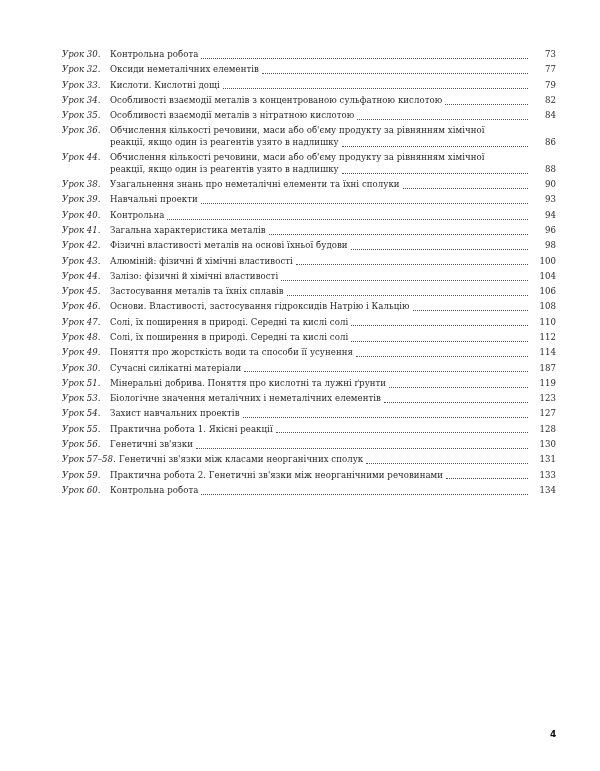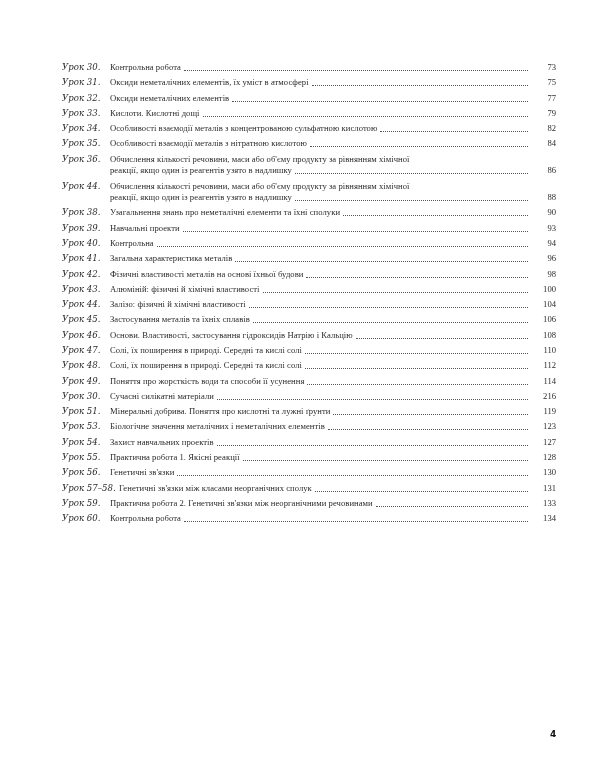--- a/index.html
+++ b/index.html
@@ -11,21 +11,21 @@
       width: 600px;
       height: 771px;
       position: relative;
       overflow: hidden;
       font-family: "DejaVu Serif", "Liberation Serif", serif;
       color: #2a2a2a;
     }
     .toc {
       position: absolute;
       left: 62px;
-      top: 62px;
+      top: 49px;
       width: 494px;
     }
     .entry {
       position: relative;
       display: flex;
       align-items: flex-start;
       font-size: 8.6px;
       line-height: 11.6px;
       margin-bottom: 3.7px;
     }
@@ -39,23 +39,22 @@
       flex: 0 0 57px;
     }
     .body {
       flex: 1 1 auto;
       display: flex;
       flex-direction: column;
       min-width: 0;
     }
     .line {
       display: flex;
-      align-items: flex-start;
+      align-items: center;
       white-space: nowrap;
-      font-family: Liberation Serif, serif;
     }
     .title {
       white-space: nowrap;
       flex: 0 0 auto;
       letter-spacing: 0.05px;
     }
     .dots {
       flex: 1 1 auto;
       overflow: hidden;
       margin: 0 2px 0 3px;
@@ -94,30 +93,20 @@
     <span class="label">Урок 30.</span>
     <div class="body">
         <div class="line">
       <span class="title">Контрольна робота</span>
       <span class="dots"></span>
       <span class="page">73</span>
     </div>
       </div>
   </div>
 
-  <div class="entry">
-    <span class="label">Урок 31.</span>
-    <div class="body">
-        <div class="line">
-      <span class="title">Оксиди неметалічних елементів, їх уміст в атмосфері</span>
-      <span class="dots"></span>
-      <span class="page">75</span>
-    </div>
-      </div>
-  </div>
 
   <div class="entry">
     <span class="label">Урок 32.</span>
     <div class="body">
         <div class="line">
       <span class="title">Оксиди неметалічних елементів</span>
       <span class="dots"></span>
       <span class="page">77</span>
     </div>
       </div>
@@ -315,21 +304,21 @@
     </div>
       </div>
   </div>
 
   <div class="entry">
     <span class="label">Урок 30.</span>
     <div class="body">
         <div class="line">
       <span class="title">Сучасні силікатні матеріали</span>
       <span class="dots"></span>
-      <span class="page">216</span>
+      <span class="page">187</span>
     </div>
       </div>
   </div>
 
   <div class="entry">
     <span class="label">Урок 51.</span>
     <div class="body">
         <div class="line">
       <span class="title">Мінеральні добрива. Поняття про кислотні та лужні ґрунти</span>
       <span class="dots"></span>

